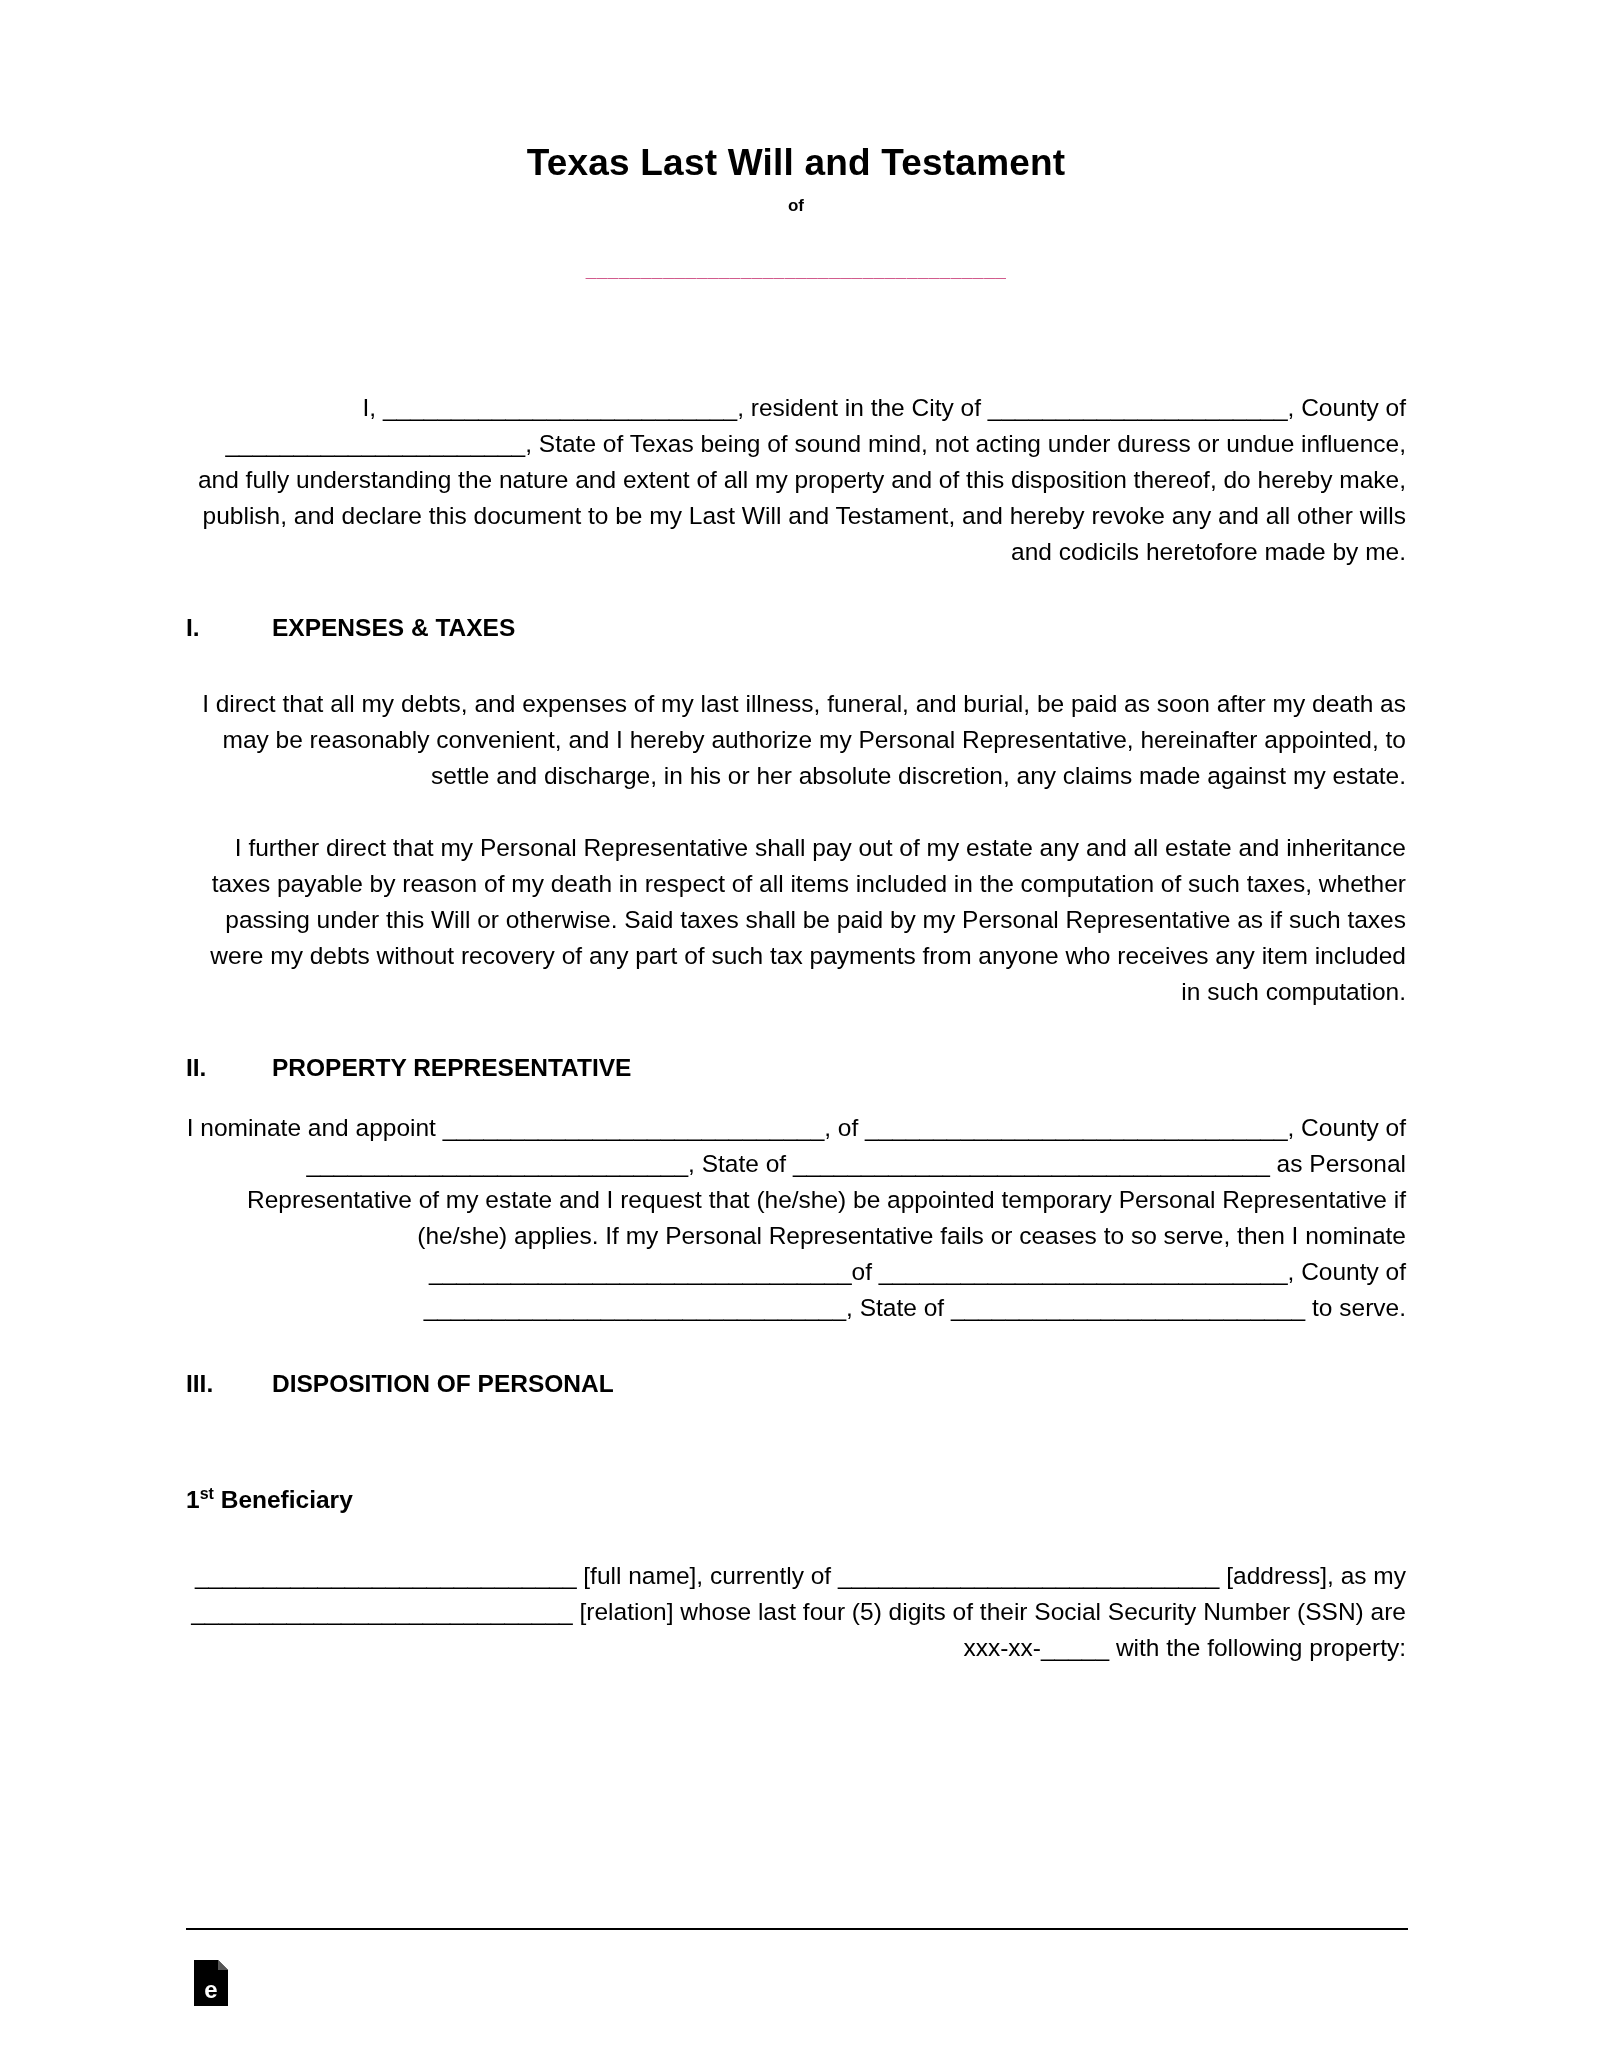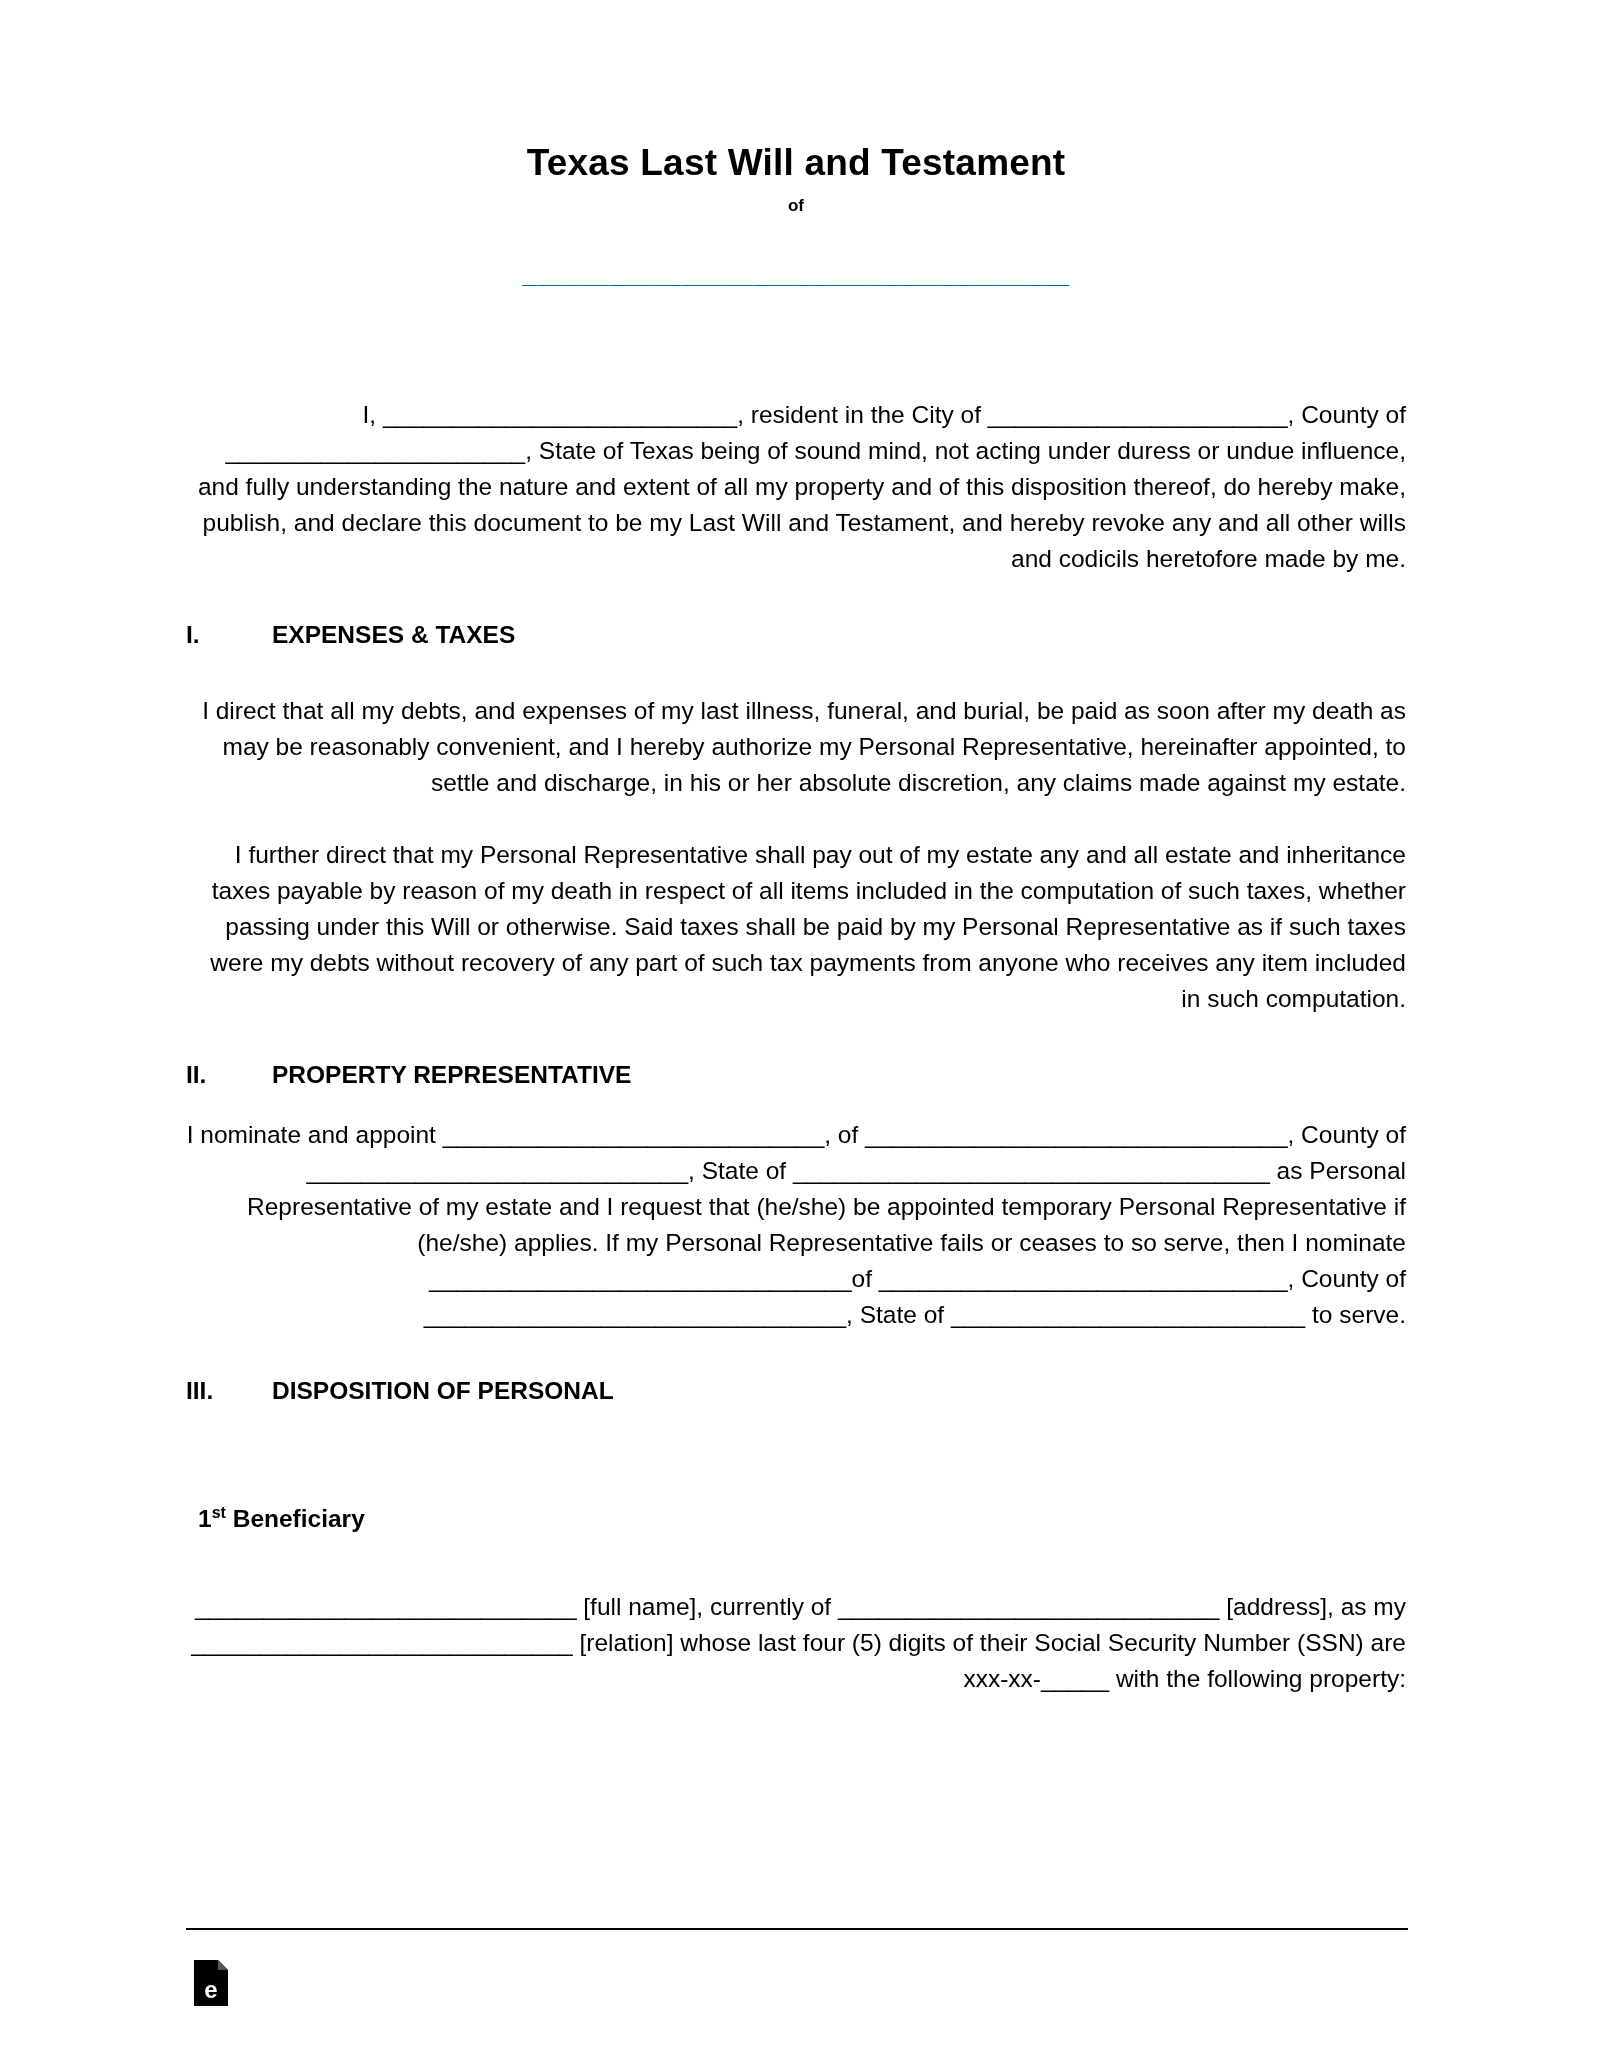--- a/index.html
+++ b/index.html
@@ -35,26 +35,26 @@
   }
   .doc-subtitle {
     text-align: center;
     font-size: 17px;
     font-weight: bold;
     margin: 0;
     padding-top: 12px;
   }
   .name-rule {
     text-align: center;
-    font-size: 25px;
+    font-size: 19px;
     font-weight: bold;
     letter-spacing: 0.5px;
     margin: 0;
     padding-top: 44px;
-    color: #0369a1;
+    color: #be185d;
   }
   .body-block {
     font-size: 24.5px;
     line-height: 36px;
     margin: 0;
     text-align: right;
   }
   .spacer-intro { height: 108px; }
   .spacer-para { height: 36px; }
   .spacer-head { height: 44px; }
@@ -68,21 +68,21 @@
   .section-num {
     width: 86px;
     flex: 0 0 86px;
   }
   .section-title {
     flex: 1 1 auto;
   }
   .sub-head {
     font-size: 24.5px;
     font-weight: bold;
-    margin: 12px;
+    margin: 0;
   }
   .sub-head sup {
     font-size: 16px;
     vertical-align: super;
     line-height: 0;
   }
   .bottom-rule {
     position: absolute;
     left: 186px;
     top: 1928px;

